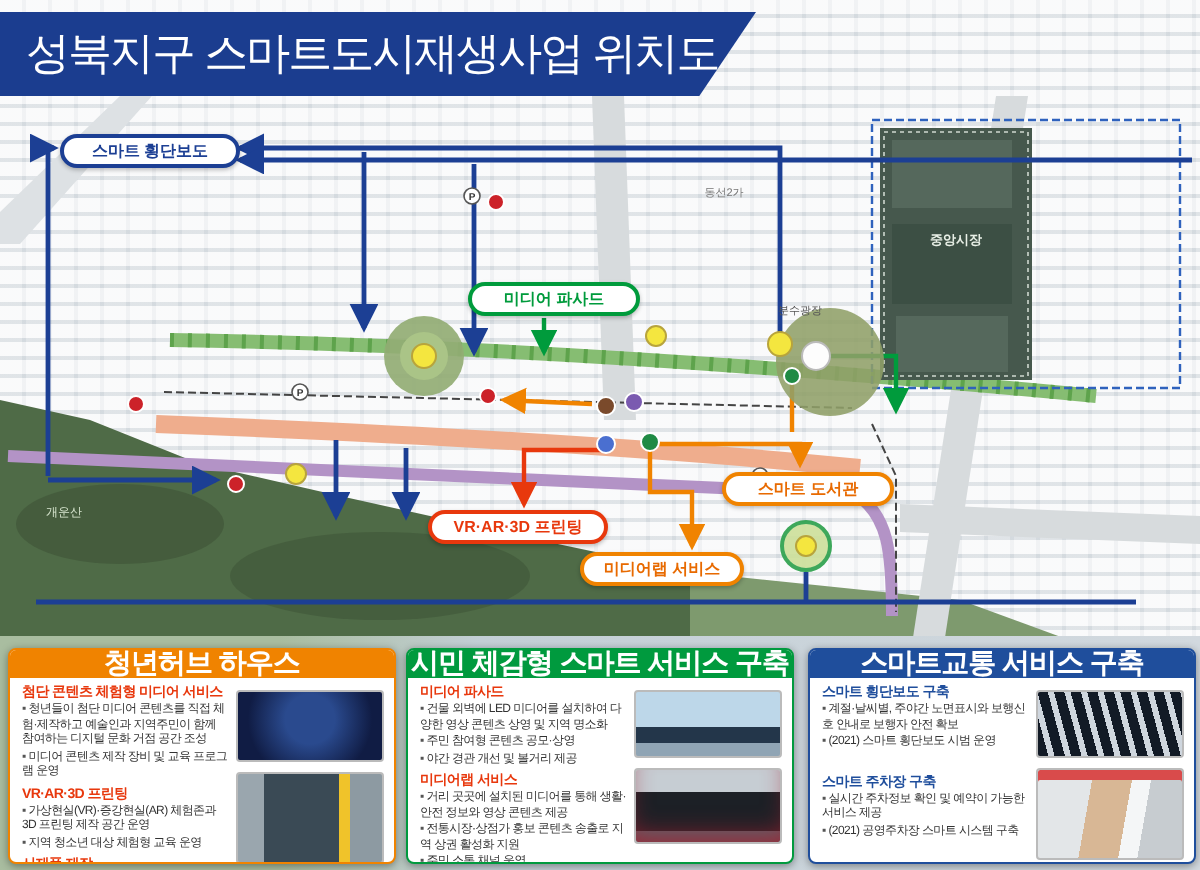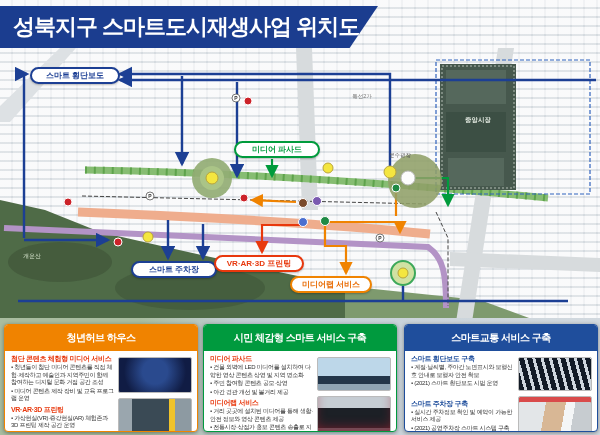--- a/index.html
+++ b/index.html
@@ -11,40 +11,40 @@
     background-color:#e9ecef;
     background-image:
       repeating-linear-gradient(0deg, rgba(255,255,255,.55) 0 7px, rgba(201,208,214,.45) 7px 9px),
       repeating-linear-gradient(90deg, rgba(255,255,255,.45) 0 11px, rgba(203,210,216,.35) 11px 13px);}
   .map-svg{position:absolute;left:0;top:0;}
 
   
   .banner{position:absolute;left:0;top:6px;width:378px;height:42px;background:#1b3d8f;
     clip-path:polygon(0 0,100% 0,92.5% 100%,0 100%);
     display:flex;align-items:center;z-index:5;}
-  .banner-text{color:#fff;font-weight:bold;font-size:22px;padding-left:13px;letter-spacing:-1px;}
+  .banner-text{color:#fff;font-weight:normal;font-size:22px;padding-left:13px;letter-spacing:-1px;}
 
   
   .callout{position:absolute;z-index:6;background:#fff;border:2px solid;border-radius:10px;
     font-size:8px;font-weight:bold;text-align:center;padding:3px 2px 2px;line-height:8px;
     box-shadow:0 1px 2px rgba(0,0,0,.25);}
   .c-blue{border-color:#1c3f94;color:#1c3f94;}
   .c-green{border-color:#009b3c;color:#009b3c;}
   .c-orange{border-color:#f08300;color:#e86a00;}
   .c-red{border-color:#e8380d;color:#e8380d;}
 
   
   .bottom-strip{position:absolute;left:0;top:318px;width:600px;height:117px;
     background:linear-gradient(90deg,#a9bda0 0 140px,#c3cfd6 240px,#d2d9df 100%);}
 
   
   .panel{position:absolute;top:324px;width:192px;height:106px;background:#fff;border-radius:4px;
     box-shadow:0 1px 4px rgba(0,0,0,.4);overflow:hidden;z-index:7;border:1px solid;}
-  .panel-h{height:26px;display:flex;align-items:center;justify-content:center;
-    color:#fff;font-weight:bold;font-size:10px;letter-spacing:-0.5px;}
+  .panel-h{height:14px;display:flex;align-items:center;justify-content:center;
+    color:#fff;font-weight:bold;font-size:14px;letter-spacing:-0.5px;}
   .p1{left:4px;border-color:#f08300;} .p1 .panel-h{background:#f08300;}
   .p2{left:203px;border-color:#009a3e;} .p2 .panel-h{background:#009a3e;}
   .p3{left:404px;border-color:#1f4e9c;} .p3 .panel-h{background:#1f4e9c;}
   .panel-body{display:flex;gap:4px;padding:4px 5px 3px 6px;}
   .txt-col{flex:1;min-width:0;}
   .photo-col{width:74px;display:flex;flex-direction:column;gap:5px;padding-top:2px;}
   .sec{margin-bottom:3px;}
   .sec-h{font-size:7px;font-weight:bold;line-height:8px;margin-bottom:1px;letter-spacing:-0.3px;}
   .h-red{color:#e8380d;} .h-blue{color:#1f4e9c;}
   .bullet{font-size:6px;line-height:7.5px;color:#333;letter-spacing:-0.3px;margin-bottom:1px;}
@@ -187,21 +187,21 @@
       <text x="32" y="258" font-size="6" fill="#d8e6cf">개운산</text>
     </g>
   </svg>
 
   <div class="banner">
     <div class="banner-text">성북지구 스마트도시재생사업 위치도</div>
   </div>
 
   <div class="callout c-blue" style="left:30px;top:67px;width:82px;font-family:Liberation Serif, serif;">스마트 횡단보도</div>
   <div class="callout c-green" style="left:234px;top:141px;width:78px;">미디어 파사드</div>
-  <div class="callout c-blue" style="left:131px;top:261px;width:78px;">스마트 주차장</div>
+  <div class="callout c-orange" style="left:361px;top:236px;width:78px;">스마트 도서관</div>
   <div class="callout c-red" style="left:214px;top:255px;width:82px;">VR·AR·3D 프린팅</div>
   <div class="callout c-orange" style="left:290px;top:276px;width:74px;">미디어랩 서비스</div>
 
   <div class="bottom-strip"></div>
 
   <div class="panel p1">
     <div class="panel-h">청년허브 하우스</div>
     <div class="panel-body">
       <div class="txt-col">
         <div class="sec">

